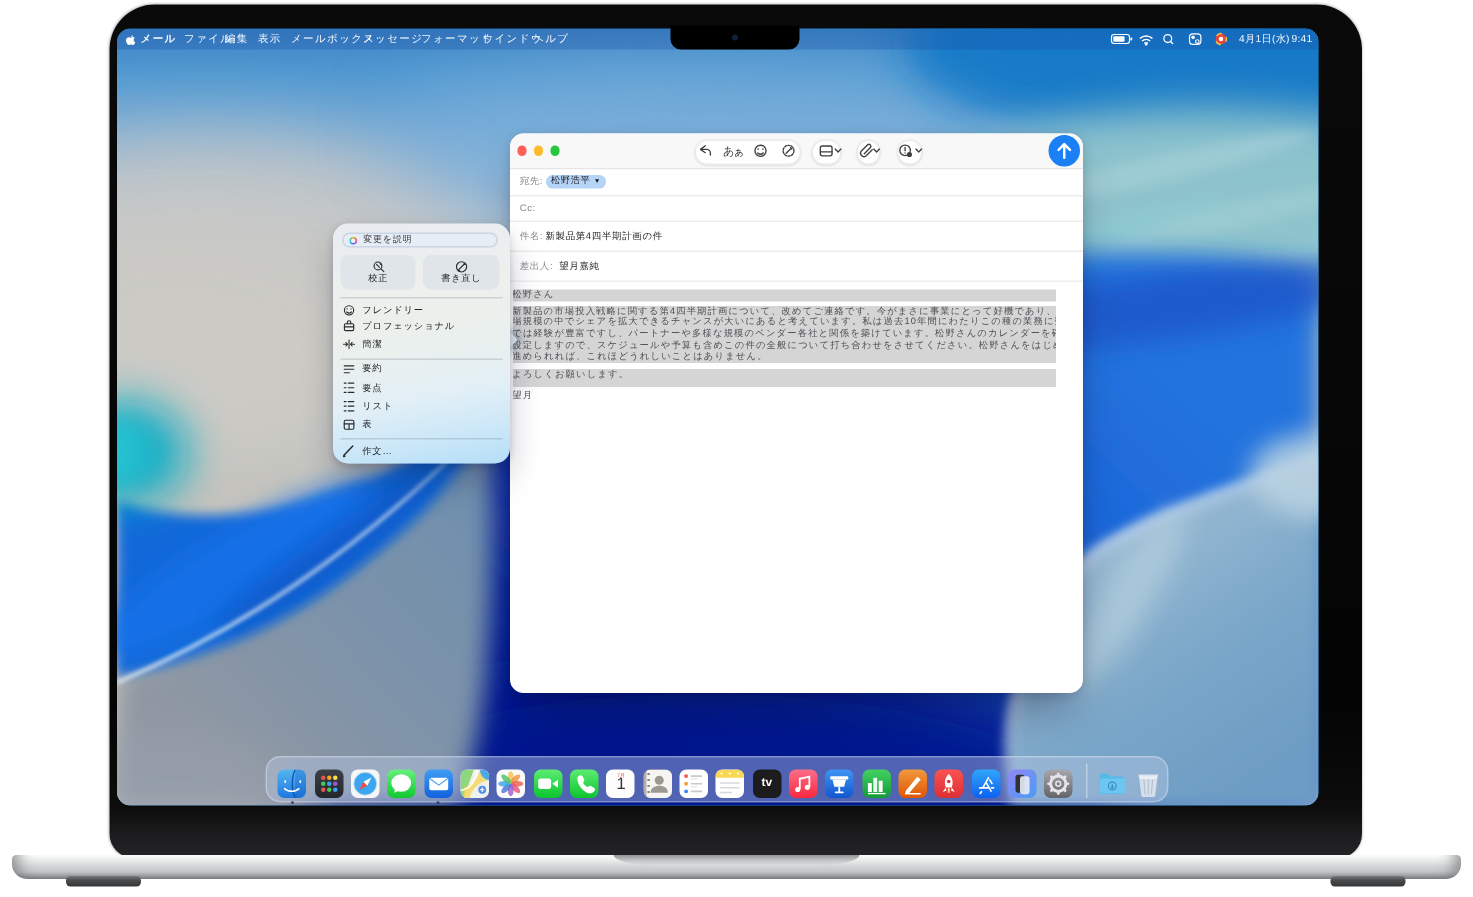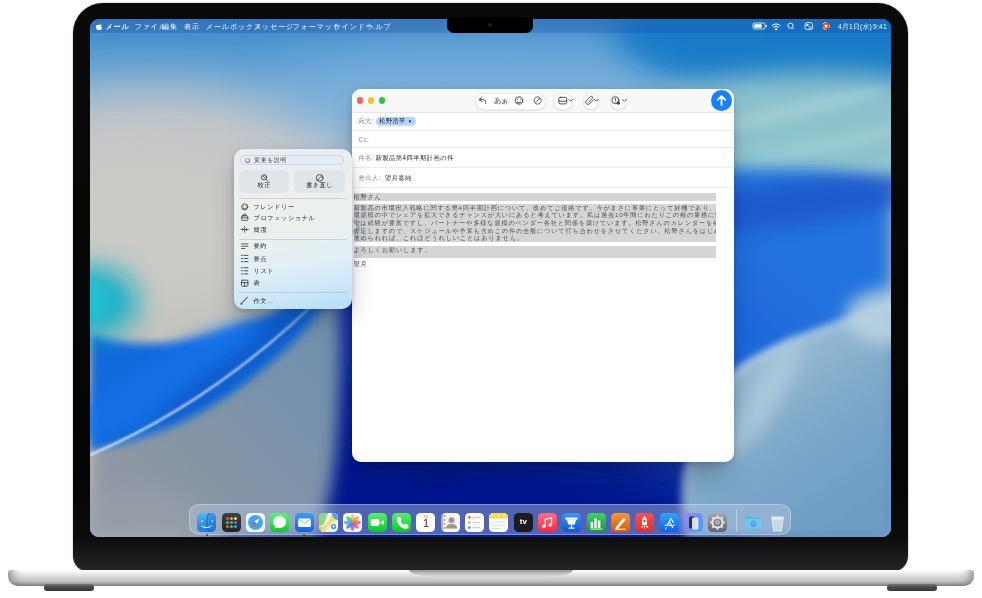--- a/index.html
+++ b/index.html
@@ -1,19 +1,19 @@
 <!DOCTYPE html>
 <html><head><meta charset="utf-8">
 <style>
   html,body{margin:0;padding:0;background:#ffffff;width:982px;height:598px;overflow:hidden}
   *{box-sizing:border-box}
   body{font-family:"Liberation Sans",sans-serif;-webkit-font-smoothing:antialiased}
   #stage{position:absolute;left:0;top:0;width:982px;height:598px;background:#fff}
   #slab{position:absolute;left:73px;top:3px;width:835px;height:569px;background:linear-gradient(180deg,#0a0a0b 0%,#040405 82%,#0c0c0d 94%,#1d1d1f 97.5%,#242426 100%);border-radius:30px 30px 16px 16px;box-shadow:0 0 2px rgba(0,0,0,.35)}
-  #screen{position:absolute;left:90px;top:19px;width:801px;height:518px;border-radius:9px;overflow:hidden;background:#0369a1}
+  #screen{position:absolute;left:78px;top:19px;width:801px;height:518px;border-radius:9px;overflow:hidden;background:#0369a1}
   #notch{position:absolute;left:447px;top:17px;width:86px;height:16px;background:#000;border-radius:0 0 7px 7px}
   #camdot{position:absolute;left:488px;top:23px;width:4px;height:4px;border-radius:50%;background:#10203a}
   #base{position:absolute;left:8px;top:570px;width:966px;height:16px;background:linear-gradient(180deg,#ffffff 0%,#eceded 20%,#d5d6d8 45%,#c2c4c6 70%,#8e9092 92%,#797b7d 100%);border-radius:3px 3px 10px 10px;box-shadow:inset 14px 0 10px -10px rgba(120,122,125,.8), inset -14px 0 10px -10px rgba(120,122,125,.8)}
   #basenotch{position:absolute;left:409px;top:570px;width:164px;height:7px;background:linear-gradient(180deg,#939496,#c6c7c9 55%,#dadbdc);border-radius:0 0 60px 60px / 0 0 14px 14px}
   .foot{position:absolute;top:584px;height:7px;border-radius:3px;background:linear-gradient(180deg,#77797b,#4a4c4e 40%,#333537)}
   #footL{left:44px;width:50px}
   #footR{left:887px;width:50px}
   
   #menubar{position:absolute;left:0;top:0;width:801px;height:14px;background:rgba(20,70,160,0.26);color:#f4f8fc;font-size:7px;letter-spacing:.9px}
   #menubar .it{position:absolute;top:0;height:14px;line-height:15px;white-space:nowrap}

